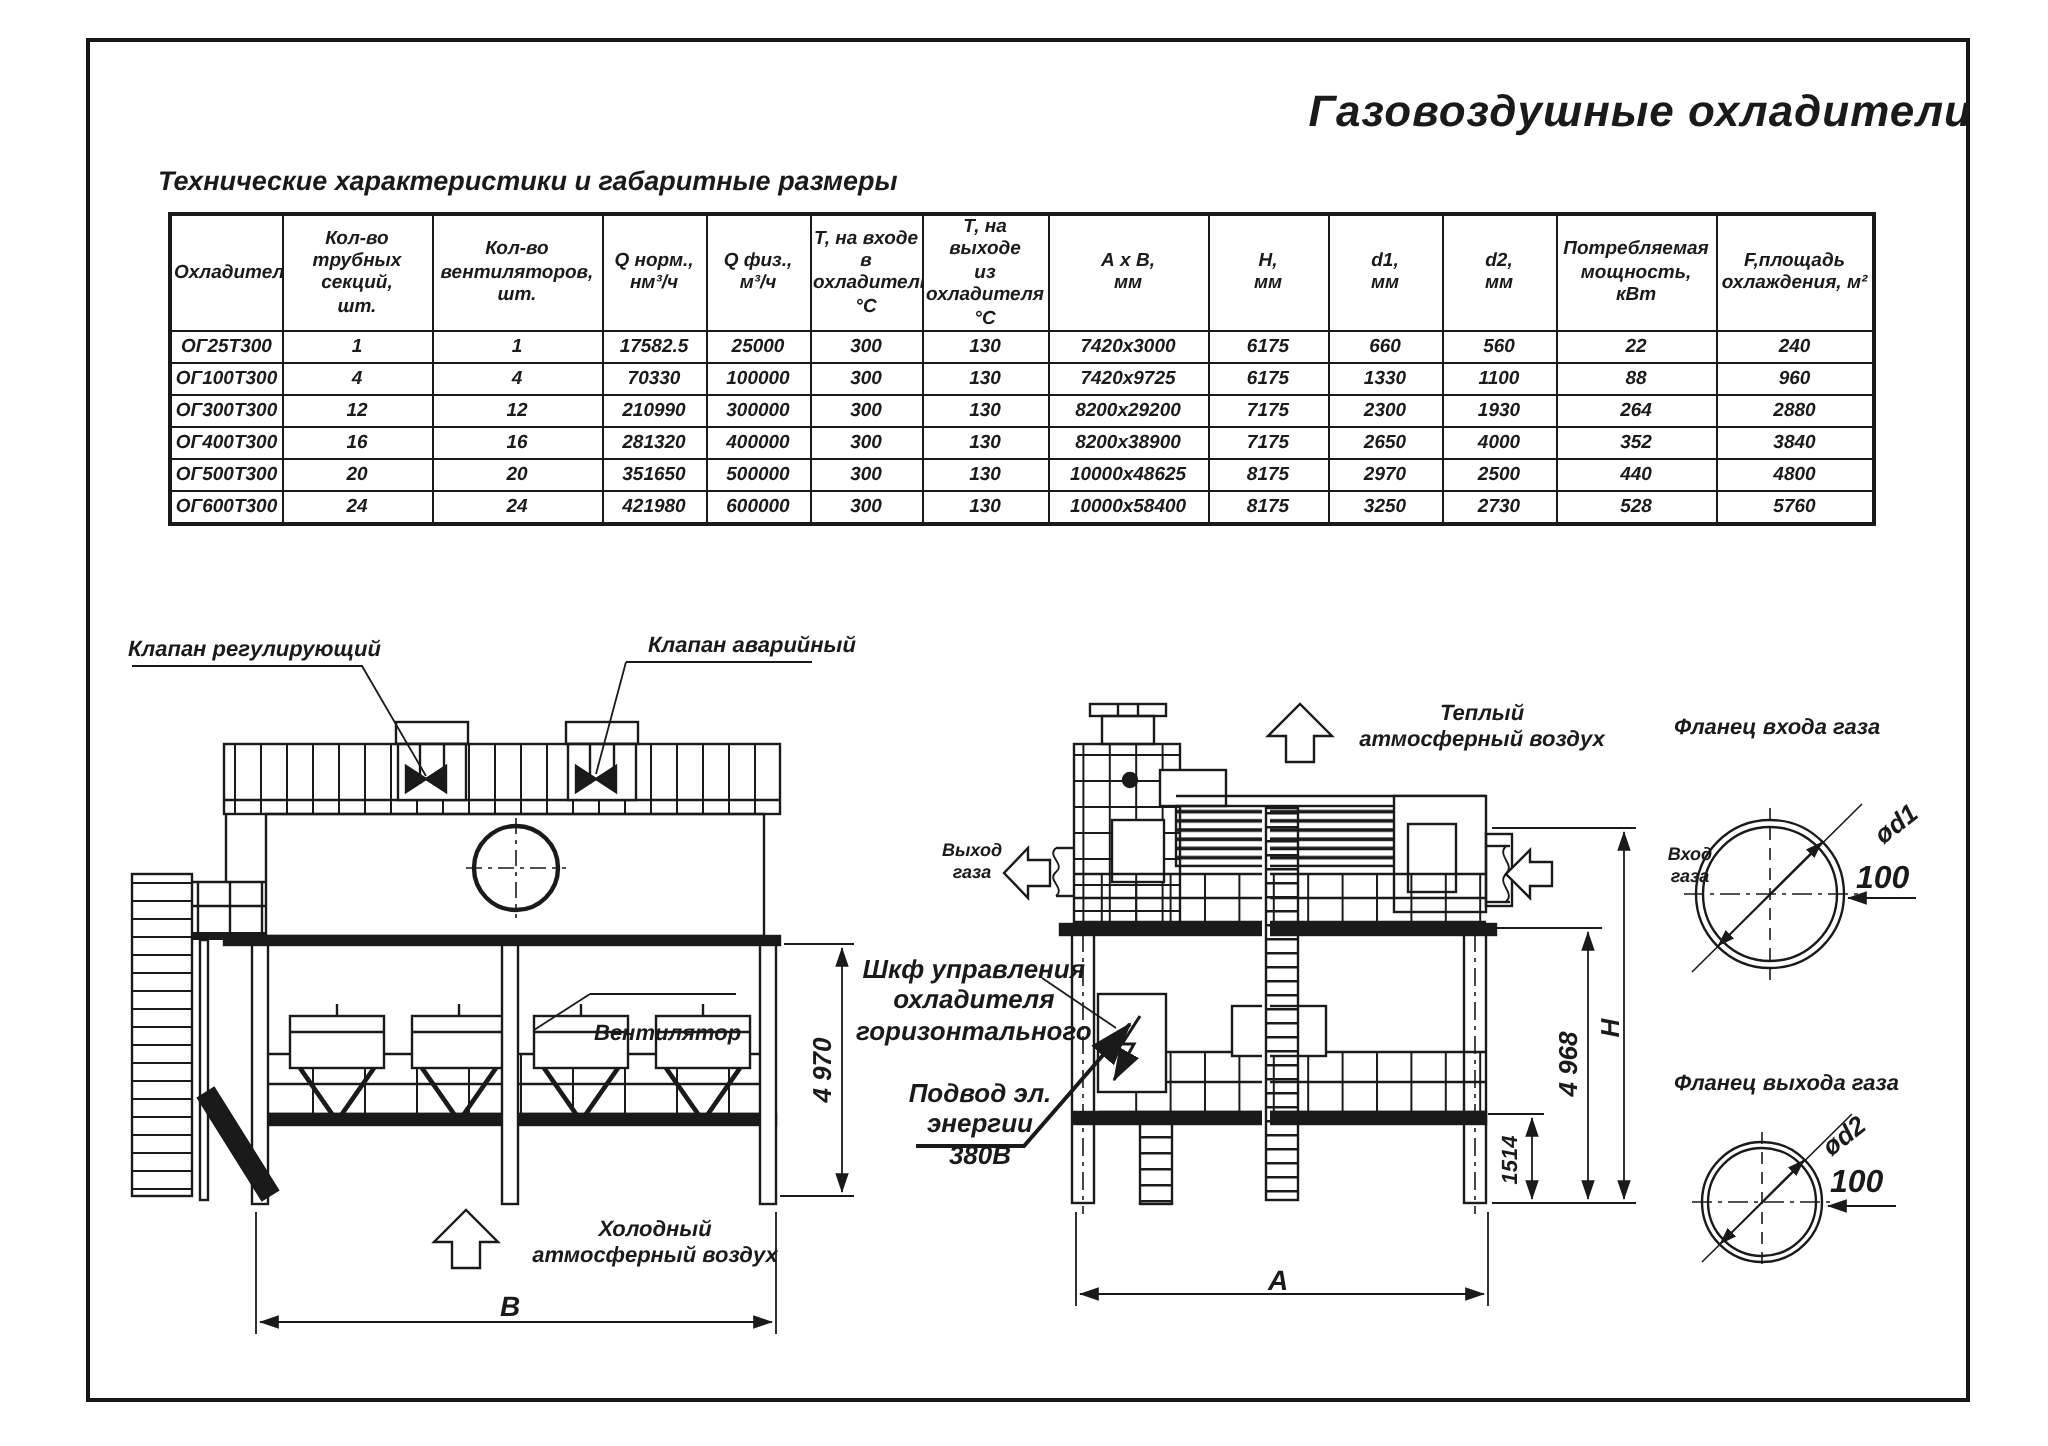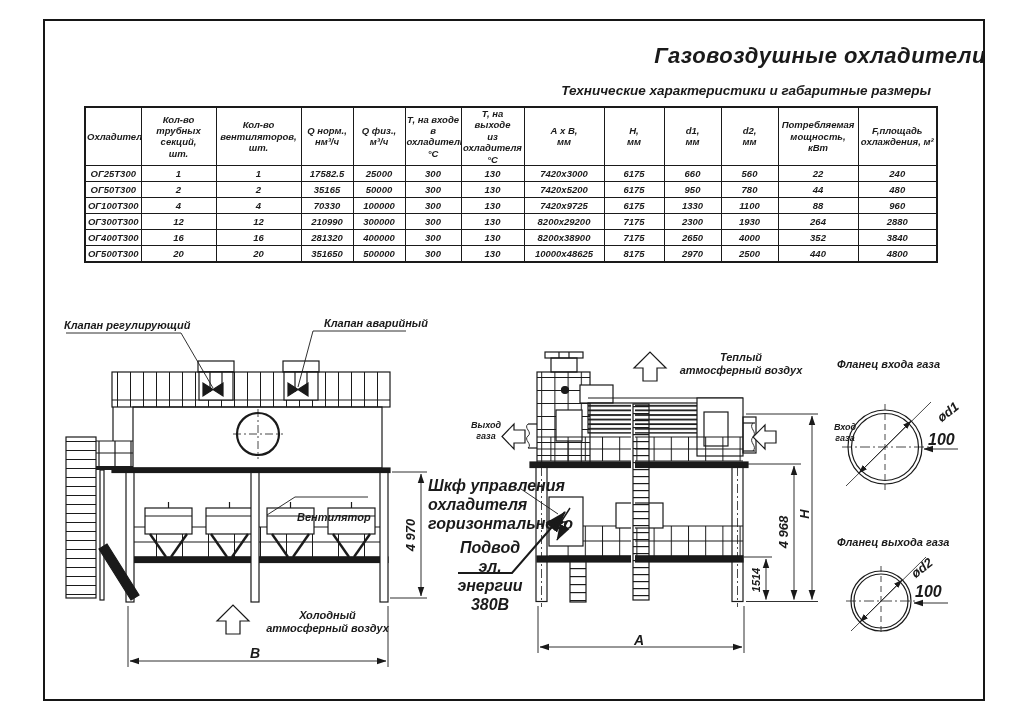--- a/index.html
+++ b/index.html
@@ -2,37 +2,37 @@
 <html><head>
 <meta charset="utf-8">
 <style>
   html,body{margin:0;padding:0;background:#fff;}
   body{width:1024px;height:723px;overflow:hidden;position:relative;
        font-family:"Liberation Sans",sans-serif;color:#1a1a1a;}
   .frame{position:absolute;left:43px;top:19px;width:938px;height:678px;
          border:2.5px solid #161616;}
   .title{position:absolute;left:43px;top:27px;width:943px;text-align:right;
          font:italic bold 22px "Liberation Sans",sans-serif;letter-spacing:.5px;margin-top:16px;}
-  .subtitle{position:absolute;left:43px;top:83px;width:888px;text-align:right;
-         font:italic bold 13.5px "Liberation Sans",sans-serif;}
+  .subtitle{position:absolute;left:43px;top:83px;width:888px;text-align:left;
+         font:italic bold 13.5px "Liberation Sans",sans-serif;padding-left:36px;}
   table.spec{position:absolute;left:84px;top:106px;width:852px;
          border-collapse:collapse;table-layout:fixed;
          font:italic bold 9.5px "Liberation Sans",sans-serif;}
   table.spec th,table.spec td{border:1px solid #1a1a1a;text-align:center;
          vertical-align:middle;padding:0 1px;white-space:pre-line;line-height:1.2;
          overflow:hidden;}
   table.spec th{height:38px;font-weight:bold;}
   table.spec td{height:15px;}
   table.spec{border:2px solid #1a1a1a;}
   svg.draw{position:absolute;left:0;top:0;width:1024px;height:723px;}
   .lbl{position:absolute;font:italic bold 11px "Liberation Sans",sans-serif;
        color:#1a1a1a;white-space:pre-line;line-height:1.18;}
   .c{text-align:center;}
   .s9{font-size:9px;}
-  .s10{font-size:16px;}
+  .s10{font-size:13px;text-align:center;}
   .s12{font-size:16px;}
   .s13{font-size:13px;}
   .s14{font-size:14px;}
   .vlbl{transform:translate(-50%,-50%) rotate(-90deg);transform-origin:center;white-space:nowrap;}
   .dlbl{transform:translate(-50%,-50%) rotate(-38deg);transform-origin:center;white-space:nowrap;}
 </style>
 </head>
 <body>
 
 <div class="frame"></div>
@@ -99,35 +99,20 @@
         <td>300</td>
         <td>130</td>
         <td>7420х3000</td>
         <td>6175</td>
         <td>660</td>
         <td>560</td>
         <td>22</td>
         <td>240</td>
       </tr>
       <tr>
-        <td>ОГ50Т300</td>
-        <td>2</td>
-        <td>2</td>
-        <td>35165</td>
-        <td>50000</td>
-        <td>300</td>
-        <td>130</td>
-        <td>7420х5200</td>
-        <td>6175</td>
-        <td>950</td>
-        <td>780</td>
-        <td>44</td>
-        <td>480</td>
-      </tr>
-      <tr>
         <td>ОГ100Т300</td>
         <td>4</td>
         <td>4</td>
         <td>70330</td>
         <td>100000</td>
         <td>300</td>
         <td>130</td>
         <td>7420х9725</td>
         <td>6175</td>
         <td>1330</td>
@@ -172,20 +157,35 @@
         <td>351650</td>
         <td>500000</td>
         <td>300</td>
         <td>130</td>
         <td>10000х48625</td>
         <td>8175</td>
         <td>2970</td>
         <td>2500</td>
         <td>440</td>
         <td>4800</td>
+      </tr>
+      <tr>
+        <td>ОГ600Т300</td>
+        <td>24</td>
+        <td>24</td>
+        <td>421980</td>
+        <td>600000</td>
+        <td>300</td>
+        <td>130</td>
+        <td>10000х58400</td>
+        <td>8175</td>
+        <td>3250</td>
+        <td>2730</td>
+        <td>528</td>
+        <td>5760</td>
       </tr>
     </tbody>
 </table>
 
 <svg class="draw" viewBox="0 0 1024 723">
   <defs>
     <marker id="arr" viewBox="0 0 10 8" refX="9.5" refY="4" markerWidth="11" markerHeight="9" orient="auto-start-reverse">
       <path d="M10,4 L0,0.6 L0,7.4 Z" fill="#1a1a1a"></path>
     </marker>
     <pattern id="pv13" width="13" height="20" patternUnits="userSpaceOnUse">

